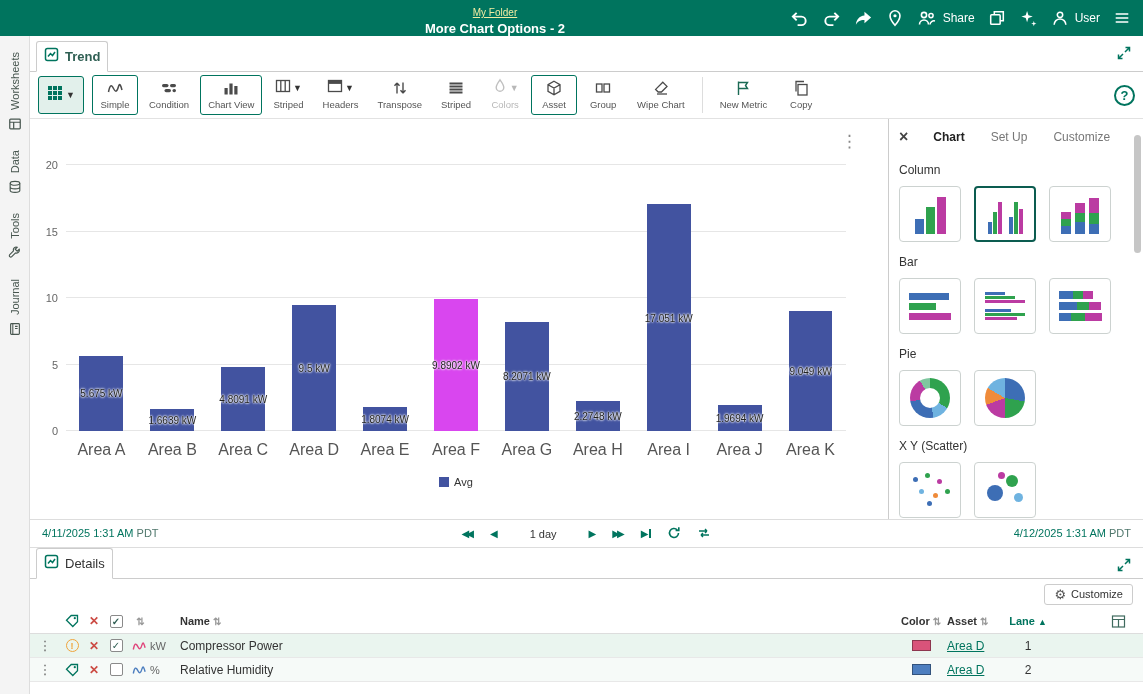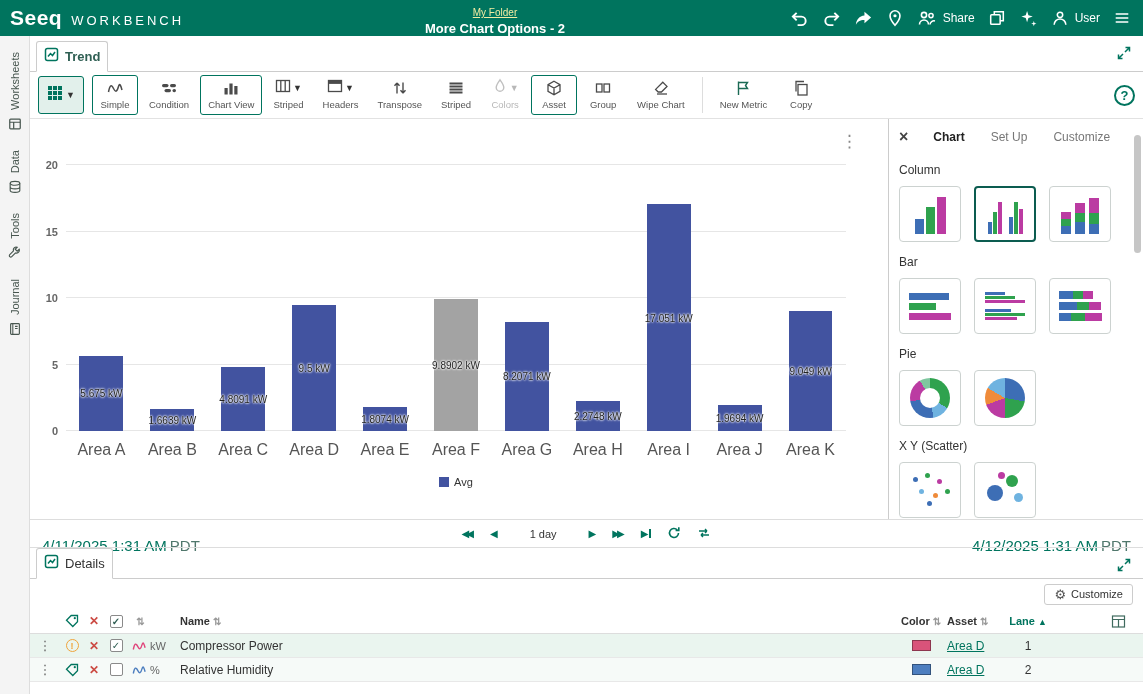--- a/index.html
+++ b/index.html
@@ -46,21 +46,21 @@
   .help { margin-left:auto; width:21px; height:21px; border-radius:50%; border:2px solid #00745E; color:#00745E; font-weight:bold; font-size:13px; display:flex; align-items:center; justify-content:center; cursor:pointer; }
 
   
   .workarea { flex:0 0 400px; display:flex; min-height:0; }
   .chartarea { flex:1; position:relative; background:#fff; }
   .kebab { position:absolute; top:14px; right:30px; color:#888; font-size:17px; cursor:pointer; line-height:1; }
   .plot { position:absolute; left:36px; right:42px; top:46px; bottom:88px; }
   .gridlayer { position:absolute; inset:0; }
   .gridline { position:absolute; left:0; right:0; height:1px; background:#e6e6e6; }
   .ylabels { position:absolute; right:100%; top:0; bottom:0; width:28px; }
-  .ytick { position:absolute; right:8px; transform:translateY(50%); font-size:11px; color:#666;font-weight:bold; }
+  .ytick { position:absolute; right:8px; transform:translateY(50%); font-size:11px; color:#666; }
   .bars-row { position:absolute; inset:0; display:flex; align-items:flex-end; }
   .bar-cell { flex:1; display:flex; justify-content:center; align-items:flex-end; height:100%; }
   .bar { width:62%; position:relative; }
   .bar-label { position:absolute; top:50%; left:50%; transform:translate(-50%,-50%); font-size:10px; color:#222; white-space:nowrap; text-shadow:0 0 2px #fff,0 0 2px #fff,0 0 3px #fff; }
   .xlabels { position:absolute; left:36px; right:42px; top:322px; display:flex; }
   .xtick { flex:1; text-align:center; font-size:16px; color:#555; }
   .legend { position:absolute; left:36px; right:42px; top:357px; text-align:center; font-size:11px; color:#333; cursor:pointer; }
   .legend .sq { display:inline-block; width:10px; height:10px; margin-right:5px; vertical-align:-1px; }
 
   
@@ -95,21 +95,21 @@
   .donut, .pie { width:40px; height:40px; border-radius:50%; position:relative; }
   .donut { background:conic-gradient(#2fa24e 0 120deg,#6fb3e0 120deg 170deg,#3d6eb5 170deg 260deg,#bb3ba2 260deg 330deg,#7fc79f 330deg 360deg); }
   .donut:after { content:""; position:absolute; inset:10px; background:#fff; border-radius:50%; }
   .pie { background:conic-gradient(#3d6eb5 0 100deg,#2fa24e 100deg 180deg,#bb3ba2 180deg 250deg,#ef8b3a 250deg 300deg,#6fb3e0 300deg 360deg); }
   .sc { position:relative; width:46px; height:42px; }
   .sc i { position:absolute; border-radius:50%; display:block; }
   .pscroll { position:absolute; right:2px; top:16px; width:7px; height:118px; background:#c6c6c6; border-radius:4px; cursor:pointer; }
 
   
   .timebar { flex:0 0 28px; border-top:1px solid #ddd; position:relative; display:flex; align-items:center; justify-content:center; }
-  .tdate { position:absolute; font-size:15px; color:#00745E; top:17px; }
+  .tdate { position:absolute; font-size:11px; color:#00745E; top:7px; }
   .tdate.left { left:12px; } .tdate.right { right:12px;text-align:center; }
   .tz { color:#50776c; margin-left:3px; }
   .tctr { display:flex; align-items:center; gap:16px; color:#00745E; }
   .tnav { cursor:pointer; font-size:10px; color:#00745E; line-height:1; }
   .tnav.dbl { letter-spacing:-3px; padding-right:3px; }
   .dur { font-size:11px; color:#333; margin:0 16px; cursor:pointer; }
   .ebar { display:inline-block; width:2px; height:9px; background:#00745E; margin-left:1px; vertical-align:-1px; }
 
   
   .details { flex:1; display:flex; flex-direction:column; min-height:0; }
@@ -141,24 +141,20 @@
   .sort { color:#999; font-size:10px; margin-left:3px; cursor:pointer; }
   .lane-sort { color:#00745E; font-size:9px; margin-left:3px; }
   .warn { width:13px; height:13px; border-radius:50%; border:1.5px solid #f0a43c; color:#f0a43c; font-size:9px; font-weight:bold; display:flex; align-items:center; justify-content:center; }
 </style>
 </head>
 <body>
 
 <div class="app">
 
   <header class="topbar">
-    <div class="brand">
-      <span class="logo">Seeq</span>
-      <span class="wordmark">WORKBENCH</span>
-    </div>
     <div class="topcenter">
       <div><span class="breadcrumb">My Folder</span></div>
       <div class="doctitle">More Chart Options - 2</div>
     </div>
     <div class="topicons">
       <span class="ticon">
           <svg width="19" height="19" viewBox="0 0 20 20">
             <path d="M7 4 L3 8 L7 12 M3 8 H12 A4.5 4.5 0 0 1 12 17 H8" fill="none" stroke="#fff" stroke-width="2"></path>
           </svg>
         </span>
@@ -445,21 +441,21 @@
                   <div class="bar" style="height: 47.5%; background: rgb(66, 83, 160);">
                     <div class="bar-label">9.5 kW</div>
                   </div>
                 </div>
                 <div class="bar-cell">
                   <div class="bar" style="height: 9.037%; background: rgb(66, 83, 160);">
                     <div class="bar-label">1.8074 kW</div>
                   </div>
                 </div>
                 <div class="bar-cell">
-                  <div class="bar" style="height: 49.451%; background: #a3a3a3;">
+                  <div class="bar" style="height: 49.451%; background: #d946ef;">
                     <div class="bar-label">9.8902 kW</div>
                   </div>
                 </div>
                 <div class="bar-cell">
                   <div class="bar" style="height: 41.0355%; background: rgb(66, 83, 160);">
                     <div class="bar-label">8.2071 kW</div>
                   </div>
                 </div>
                 <div class="bar-cell">
                   <div class="bar" style="height: 11.374%; background: rgb(66, 83, 160);">

